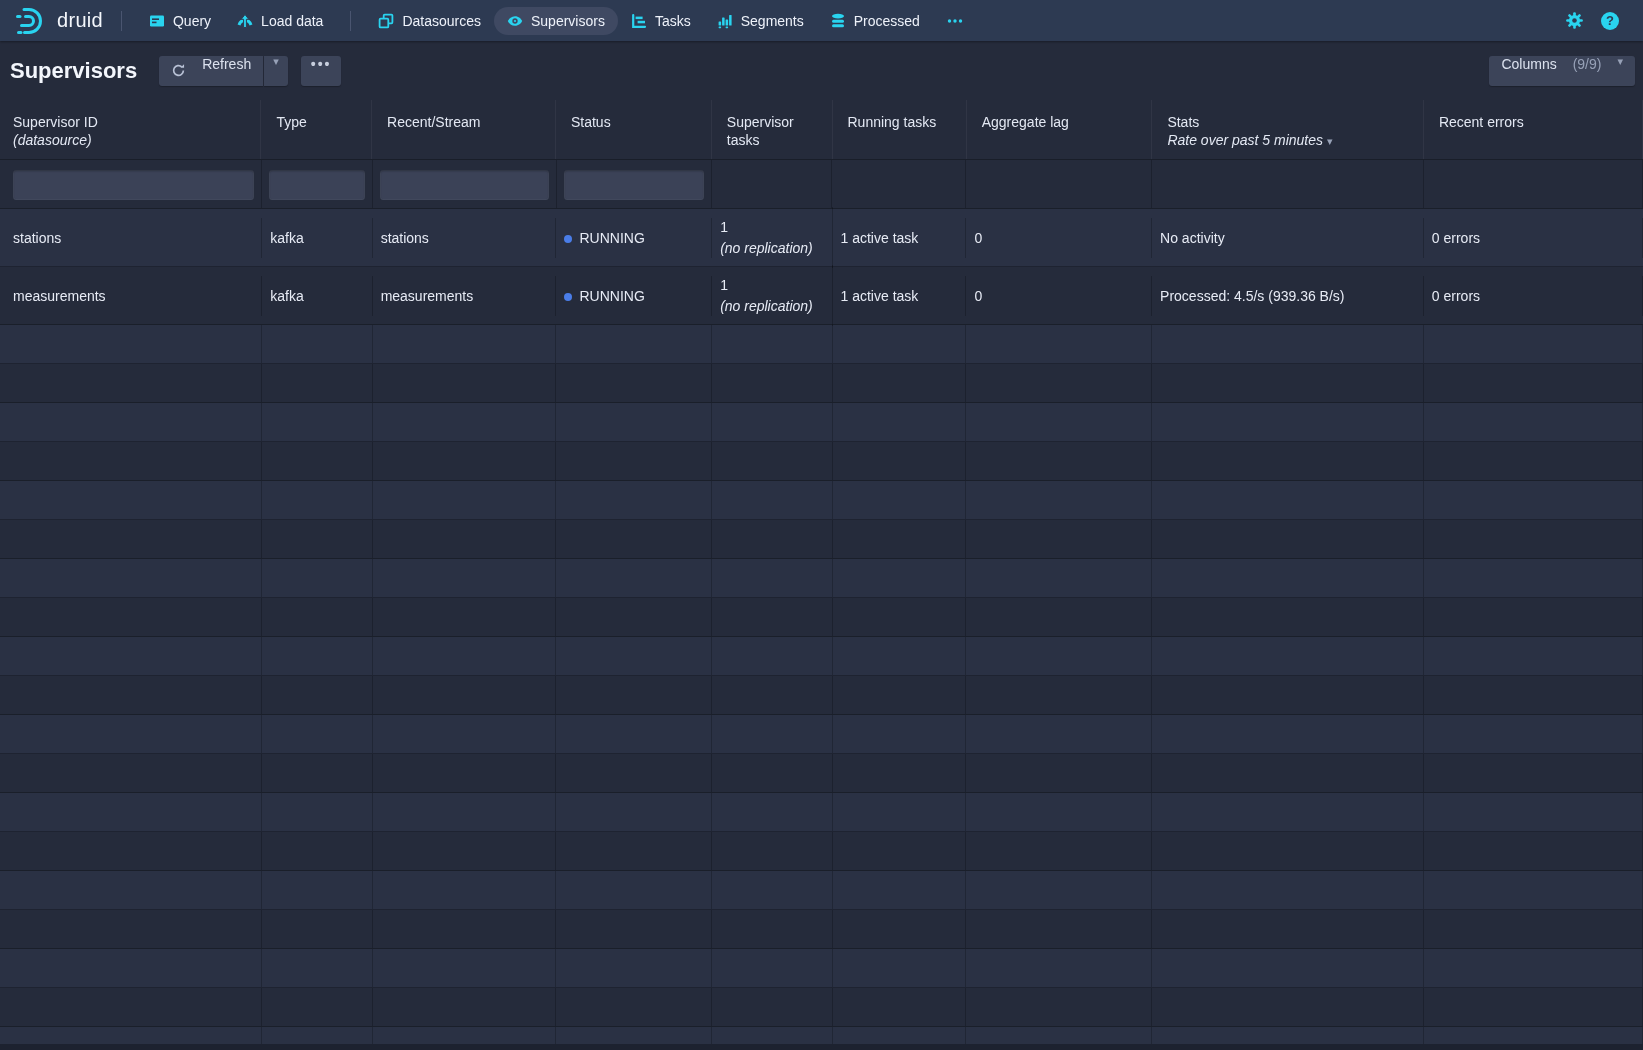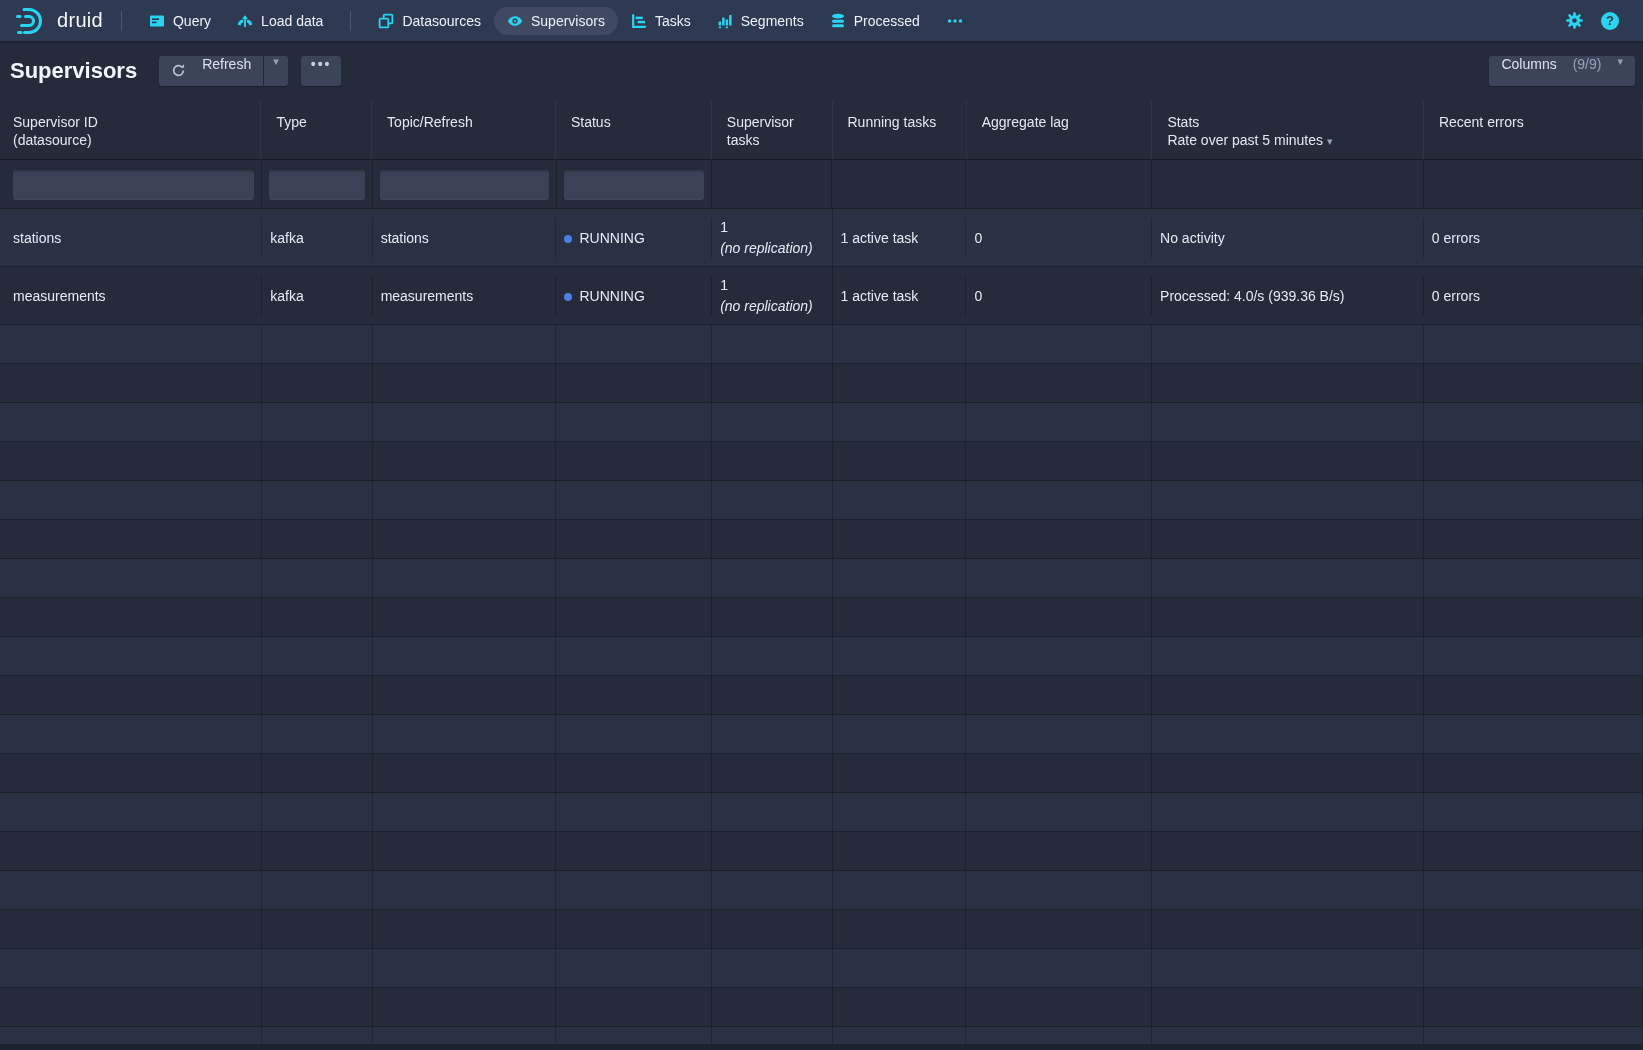--- a/index.html
+++ b/index.html
@@ -35,21 +35,21 @@
   .btn-group .btn:last-child{border-radius:0 3px 3px 0;padding:0 9px;}
   .more-btn{margin-left:13px;padding:0 10px;letter-spacing:2px;font-weight:bold;color:#c7cedd;}
   .muted{color:#97a1b7;}
   .caret{font-size:11px;color:#97a1b7;line-height:1;}
   .toolbar-spacer{flex:1;}
   
   .table-wrap{position:relative;width:1643px;height:950px;overflow:hidden;}
   .thead{display:flex;height:60px;border-bottom:1px solid rgba(0,0,0,.3);box-sizing:border-box;}
   .th{box-sizing:border-box;padding:13px 8px 0 15px;font-size:14px;color:#e3e8f3;
     border-right:1px solid rgba(255,255,255,.05);cursor:pointer;line-height:18px;}
-  .th .sub{display:block;margin-top:0;}
+  .th .sub{font-style:italic;display:block;margin-top:0;}
   .tr{display:flex;border-bottom:1px solid rgba(0,0,0,.28);box-sizing:border-box;}
   .tr.striped{background:#2a3144;}
   .tr.data{height:58px;align-items:center;}
   .tr.filter{height:49px;}
   .tr.empty{height:39px;}
   .cell{box-sizing:border-box;padding:11px 8px;font-size:14px;line-height:18px;
     border-right:1px solid rgba(0,0,0,.22);overflow:hidden;white-space:nowrap;}
   .c0{width:287px;padding-left:13px;}
   .c1{width:120px;}
   .c2{width:201px;}
@@ -232,21 +232,21 @@
 
   <div class="thead">
     <div class="th c0">
       <span>Supervisor ID</span>
       <span class="sub">(datasource)</span>
     </div>
     <div class="th c1">
       <span>Type</span>
     </div>
     <div class="th c2">
-      <span>Topic/Refresh</span>
+      <span>Recent/Stream</span>
     </div>
     <div class="th c3">
       <span>Status</span>
     </div>
     <div class="th c4">
       <span>Supervisor tasks</span>
     </div>
     <div class="th c5">
       <span>Running tasks</span>
     </div>
@@ -333,21 +333,21 @@
       <div>1</div>
       <div class="note">(no replication)</div>
     </div>
     <div class="cell c5">
       <span>1 active task</span>
     </div>
     <div class="cell c6">
       <span>0</span>
     </div>
     <div class="cell c7">
-      <span>Processed: 4.0/s (939.36 B/s)</span>
+      <span>Processed: 4.5/s (939.36 B/s)</span>
     </div>
     <div class="cell c8">
       <span>0 errors</span>
     </div>
   </div>
 
   <div>
       <div class="tr empty striped">
         <div class="cell c0"></div>
         <div class="cell c1"></div>

